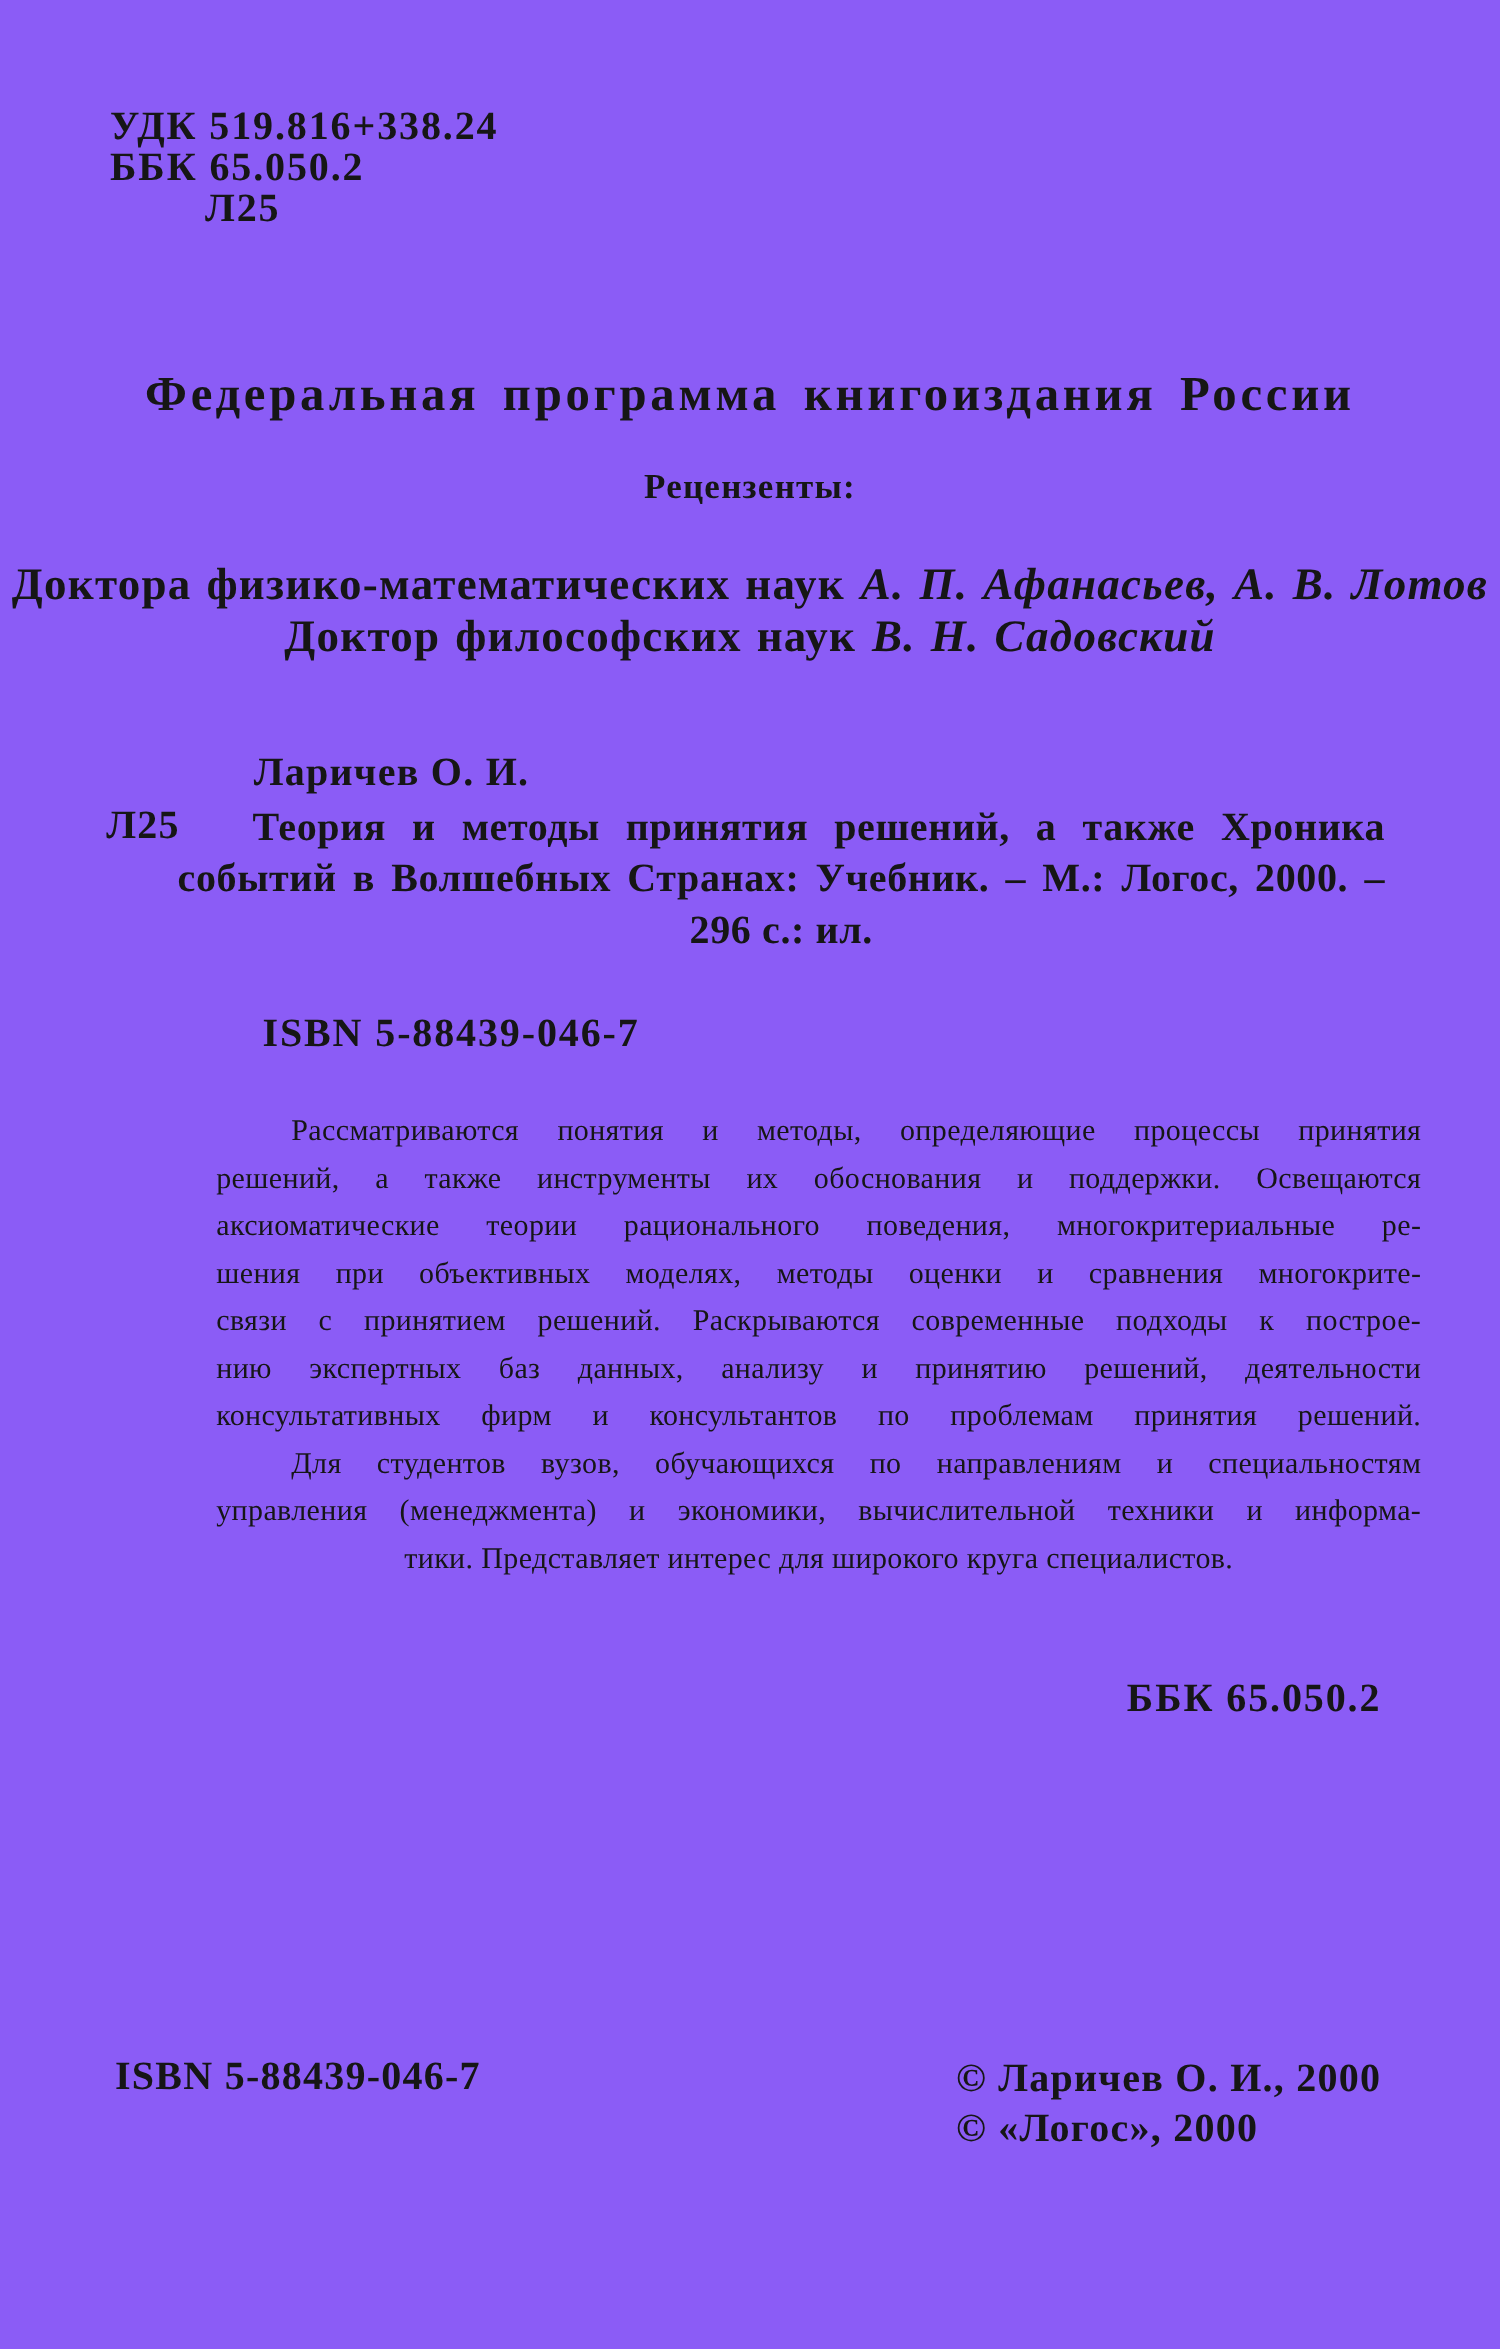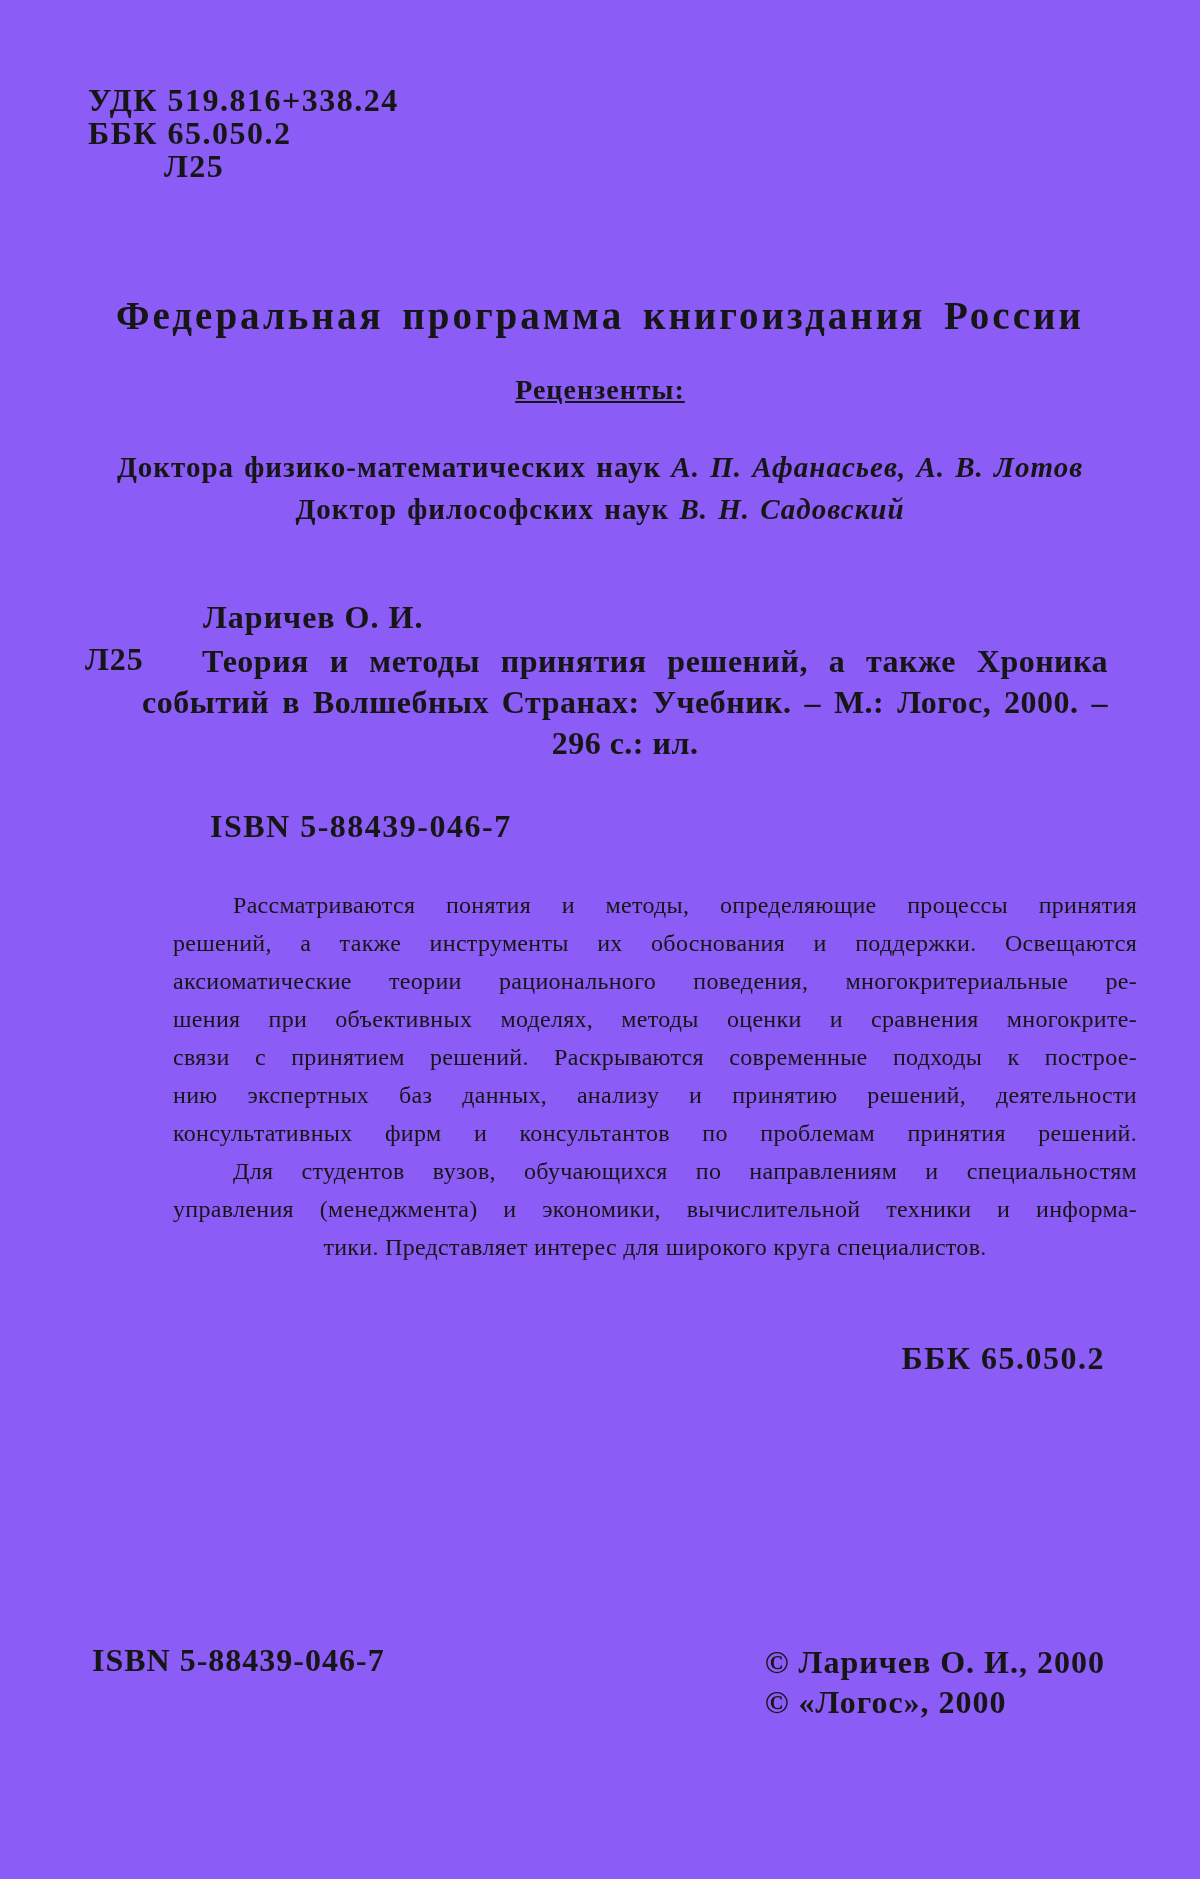--- a/index.html
+++ b/index.html
@@ -34,26 +34,25 @@
     font-size: 39px; font-weight: bold;
     letter-spacing: 3px; word-spacing: 6px;
     white-space: nowrap;
   }
 
   .reviewers-heading {
     left: 0; right: 0; top: 374px;
     text-align: center;
     font-size: 28px; font-weight: bold;
     letter-spacing: 1px;
-    text-decoration: underline;
   }
   .reviewers {
     left: 0; right: 0; top: 446px;
     text-align: center;
-    font-size: 29px; font-weight: bold;
+    font-size: 36px; font-weight: bold;
     line-height: 42px; letter-spacing: 1px; word-spacing: 2px;
     white-space: nowrap;
   }
   .reviewers .names { font-style: italic; margin-left: 0.35em; }
 
   
   .catalog-author {
     left: 203px; top: 599px;
     font-size: 32px; font-weight: bold; letter-spacing: 1px;
     white-space: nowrap;

